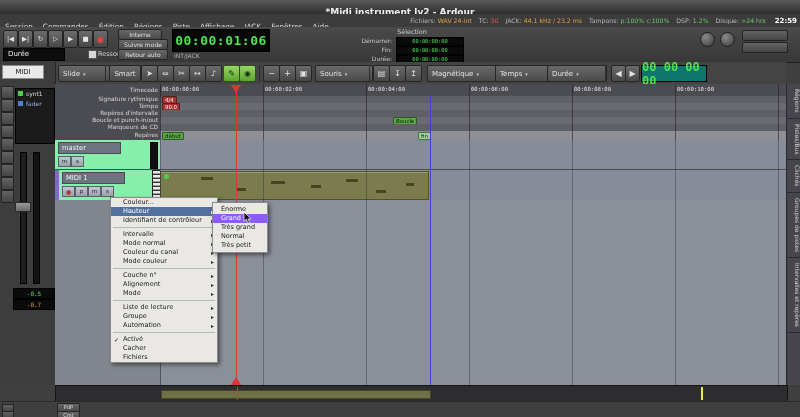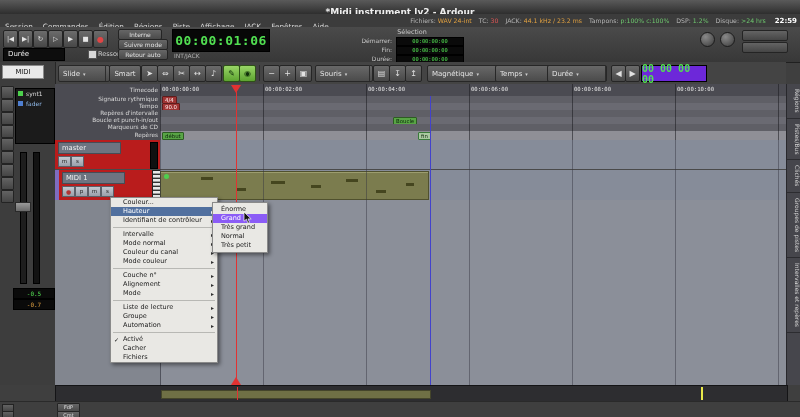--- a/index.html
+++ b/index.html
@@ -36,21 +36,21 @@
   .autobtn{background:#2c2c2c;border:1px solid #161616;border-radius:2px;color:#e08080;font-size:5.5px;text-align:center;line-height:9px;}
   .led{width:13px;height:13px;border-radius:50%;background:radial-gradient(circle at 35% 30%,#8a8a8a,#3a3a3a);border:1px solid #1c1c1c;}
   .pbar{width:44px;height:9px;background:linear-gradient(#646464,#454545);border:1px solid #242424;border-radius:2px;}
   
   .toolbar{left:55px;top:62px;width:731px;height:22px;background:#444444;border-bottom:1px solid #282828;}
   .dd{position:absolute;height:15px;background:linear-gradient(#686868,#4b4b4b);border:1px solid #272727;border-radius:2px;color:#e3e3e3;font-size:7px;display:flex;align-items:center;padding:0 4px;gap:3px;white-space:nowrap;}
   .dd .arr{font-size:5px;color:#cfcfcf;}
   .ibtn{position:absolute;width:15px;height:15px;background:linear-gradient(#6a6a6a,#484848);border:1px solid #252525;border-radius:2px;color:#e2e2e2;font-size:8px;display:flex;align-items:center;justify-content:center;}
   .ibtn.active{background:linear-gradient(#98d566,#5ea431);color:#10300a;border-color:#2e5217;}
   .tsep{position:absolute;width:1px;height:16px;background:#2d2d2d;top:3px;}
-  .nclock{position:absolute;background:#6d28d9;border:1px solid #000;color:#52e052;font-family:"DejaVu Sans Mono",monospace;font-size:10px;font-weight:bold;display:flex;align-items:center;justify-content:center;}
+  .nclock{position:absolute;background:#0f766e;border:1px solid #000;color:#52e052;font-family:"DejaVu Sans Mono",monospace;font-size:12px;font-weight:bold;display:flex;align-items:center;justify-content:center;}
   
   .mixer{left:0;top:62px;width:55px;height:323px;background:#3d3d3d;border-right:1px solid #262626;}
   .namechip{position:absolute;left:2px;top:3px;width:40px;height:12px;background:#e9e9e9;border:1px solid #8a8a8a;color:#151515;font-size:6.8px;text-align:center;line-height:12px;}
   .railbtn{position:absolute;left:1px;width:11px;height:11px;background:linear-gradient(#636363,#454545);border:1px solid #232323;border-radius:1px;}
   .procbox{position:absolute;left:15px;top:26px;width:38px;height:54px;background:#1b1b1b;border:1px solid #000;}
   .procrow{position:relative;height:10px;line-height:10px;font-size:6px;padding-left:10px;color:#dcdcdc;}
   .procled{position:absolute;left:2px;top:2px;width:5px;height:5px;}
   .fadertrack{position:absolute;left:20px;top:90px;width:5px;height:130px;background:#1e1e1e;border:1px solid #000;}
   .faderknob{position:absolute;left:15px;top:140px;width:14px;height:8px;background:linear-gradient(#9a9a9a,#6a6a6a);border:1px solid #2a2a2a;}
   .meterstrip{position:absolute;left:33px;top:90px;width:5px;height:130px;background:#121212;border:1px solid #000;}
@@ -59,21 +59,21 @@
   .rlabels{left:55px;top:84px;width:105px;height:56px;background:#4b4b52;}
   .rlabel{position:absolute;left:0;width:103px;text-align:right;font-size:5.8px;color:#d8d8d8;padding-right:3px;white-space:nowrap;overflow:hidden;}
   .timeline{left:160px;top:84px;width:626px;height:56px;}
   .trow{position:absolute;left:0;width:626px;background-image:repeating-linear-gradient(to right,rgba(25,25,30,.55) 0 1px,transparent 1px 103px);}
   .ticklabel{position:absolute;top:2px;font-size:5.6px;color:#e4e4e4;font-family:"DejaVu Sans Mono",monospace;}
   .rchip{position:absolute;font-size:5.4px;line-height:6px;padding:0 2px;border-radius:1px;white-space:nowrap;}
   .redchip{background:#a03434;color:#ffecec;border:1px solid #5e1d1d;}
   .greenchip{background:#58a545;color:#0c240c;border:1px solid #2d5c22;}
   .greenchip2{background:#a9c9a0;color:#12290f;border:1px solid #3a7a3a;}
   
-  .thead{background:#b91c1c;border-bottom:1px solid #4a4a4a;border-right:4px solid #fde047;}
+  .thead{background:#86efac;border-bottom:1px solid #4a4a4a;border-right:4px solid #fde047;}
   .nameplate{position:absolute;background:#6d7480;border:1px solid #474c55;color:#f2f2f2;font-size:6.8px;line-height:10px;padding-left:3px;}
   .thbtn{position:absolute;width:11px;height:9px;background:linear-gradient(#c3c8d0,#9aa0aa);border:1px solid #5c6069;color:#1d1d1d;font-size:5.5px;text-align:center;line-height:9px;}
   .recdot{color:#b03535;font-size:6px;line-height:9px;}
   .tmeter{position:absolute;background:#101010;border:1px solid #000;}
   .tcontent{background:#868c99;border-bottom:1px solid #4a4a4a;}
   .region{position:absolute;background:#7b7c4e;border:1px solid #50512e;box-shadow:inset 0 1px 0 #9c9d6e;}
   .note{position:absolute;height:3px;background:#45461f;}
   .scroomer{position:absolute;background:repeating-linear-gradient(to bottom,#e8e8e8 0 2px,#9a9a9a 2px 3px,#333 3px 4px);border:1px solid #222;}
   
   .canvas{left:55px;top:200px;width:731px;height:185px;background:#8b8f99;}

